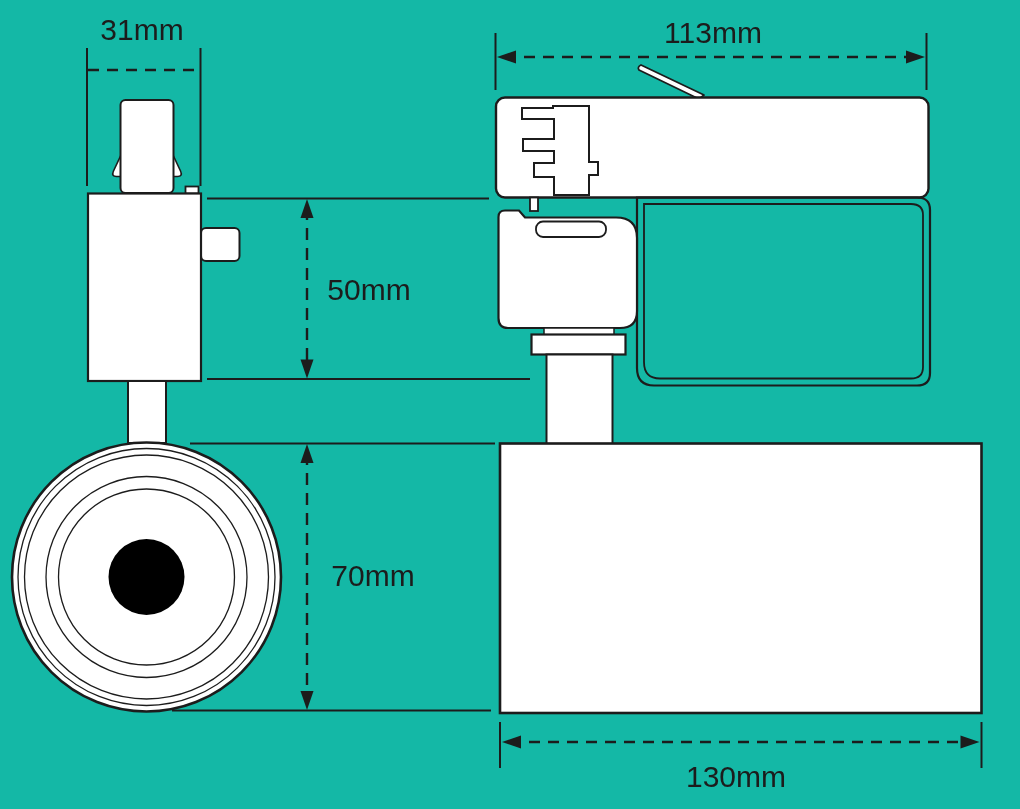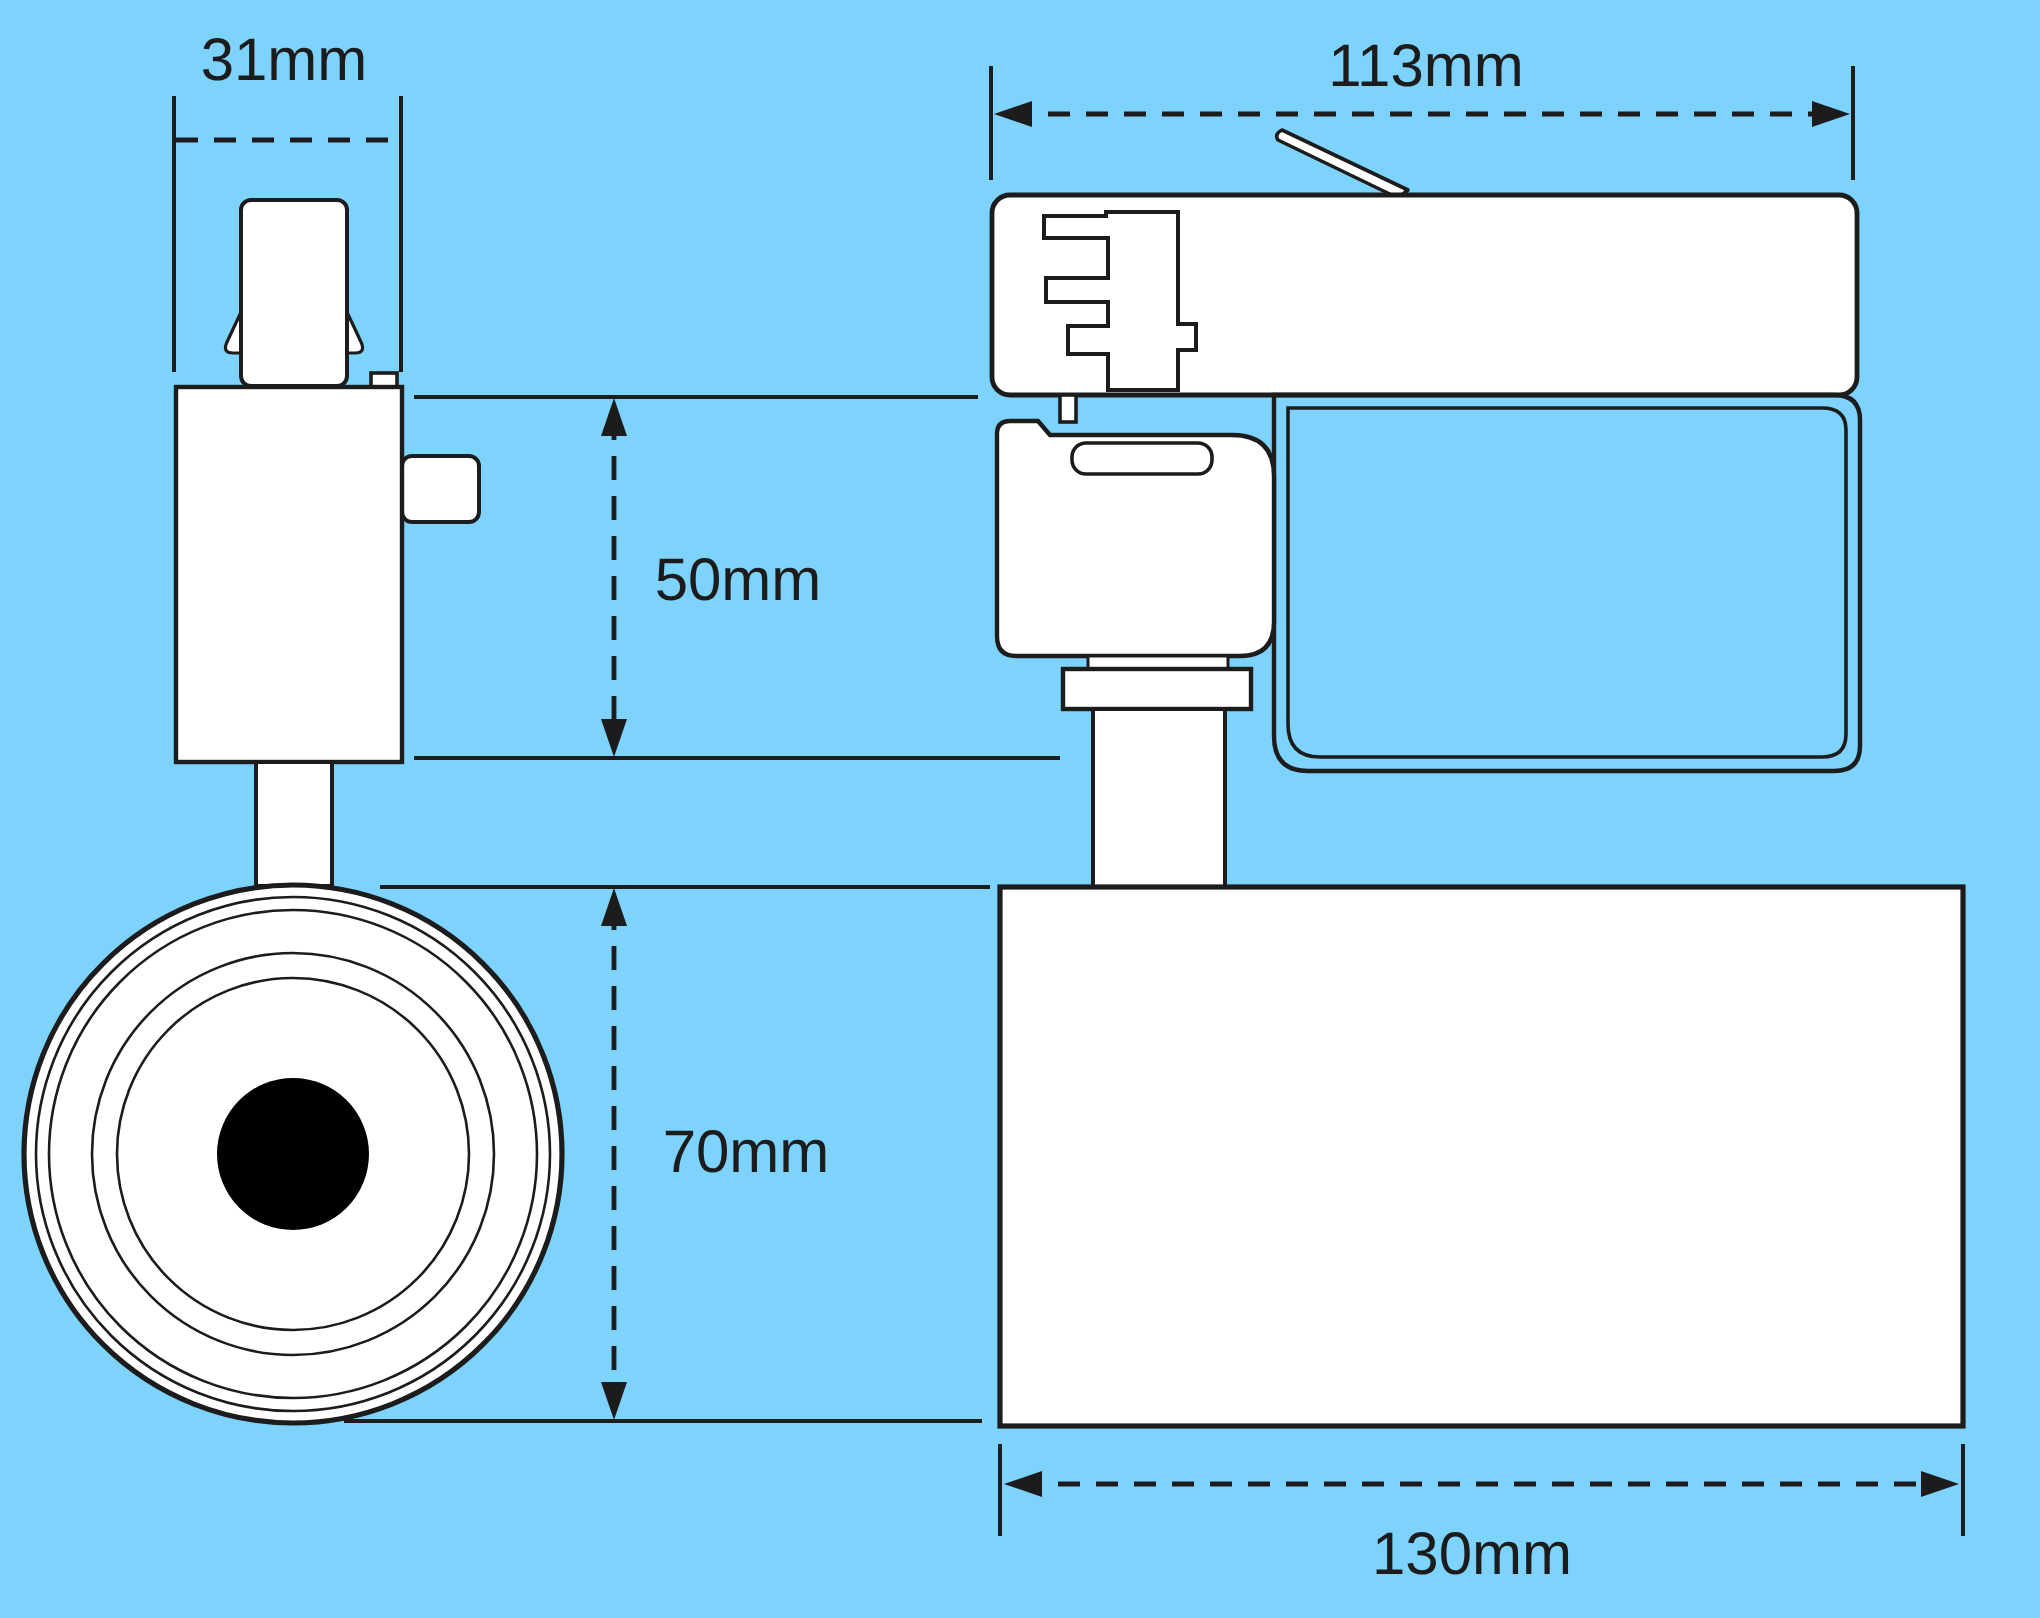--- a/index.html
+++ b/index.html
@@ -1,16 +1,16 @@
 <!DOCTYPE html>
 <html><head>
 <meta charset="utf-8">
 <style>
   html,body{margin:0;padding:0;background:#ffffff;}
-  .stage{position:relative;width:1020px;height:809px;background:#7dd3fc;overflow:hidden;
+  .stage{position:relative;width:1020px;height:809px;background:#14b8a6;overflow:hidden;
          font-family:"Liberation Sans", sans-serif;}
   svg{display:block;}
   .outline{fill:none;stroke:#1c1c1c;}
   .wfill{fill:#ffffff;stroke:#1c1c1c;}
   .thin{fill:none;stroke:#1c1c1c;stroke-width:1.3;}
   .ext{fill:none;stroke:#1c1c1c;stroke-width:2;}
   .dash{fill:none;stroke:#1c1c1c;stroke-width:2.4;stroke-dasharray:11 8;}
   .dashv{fill:none;stroke:#1c1c1c;stroke-width:2.4;stroke-dasharray:12 8;}
   .arr{fill:#1c1c1c;stroke:none;}
   .lbl{fill:#1c1c1c;stroke:none;font-size:30px;text-anchor:middle;

